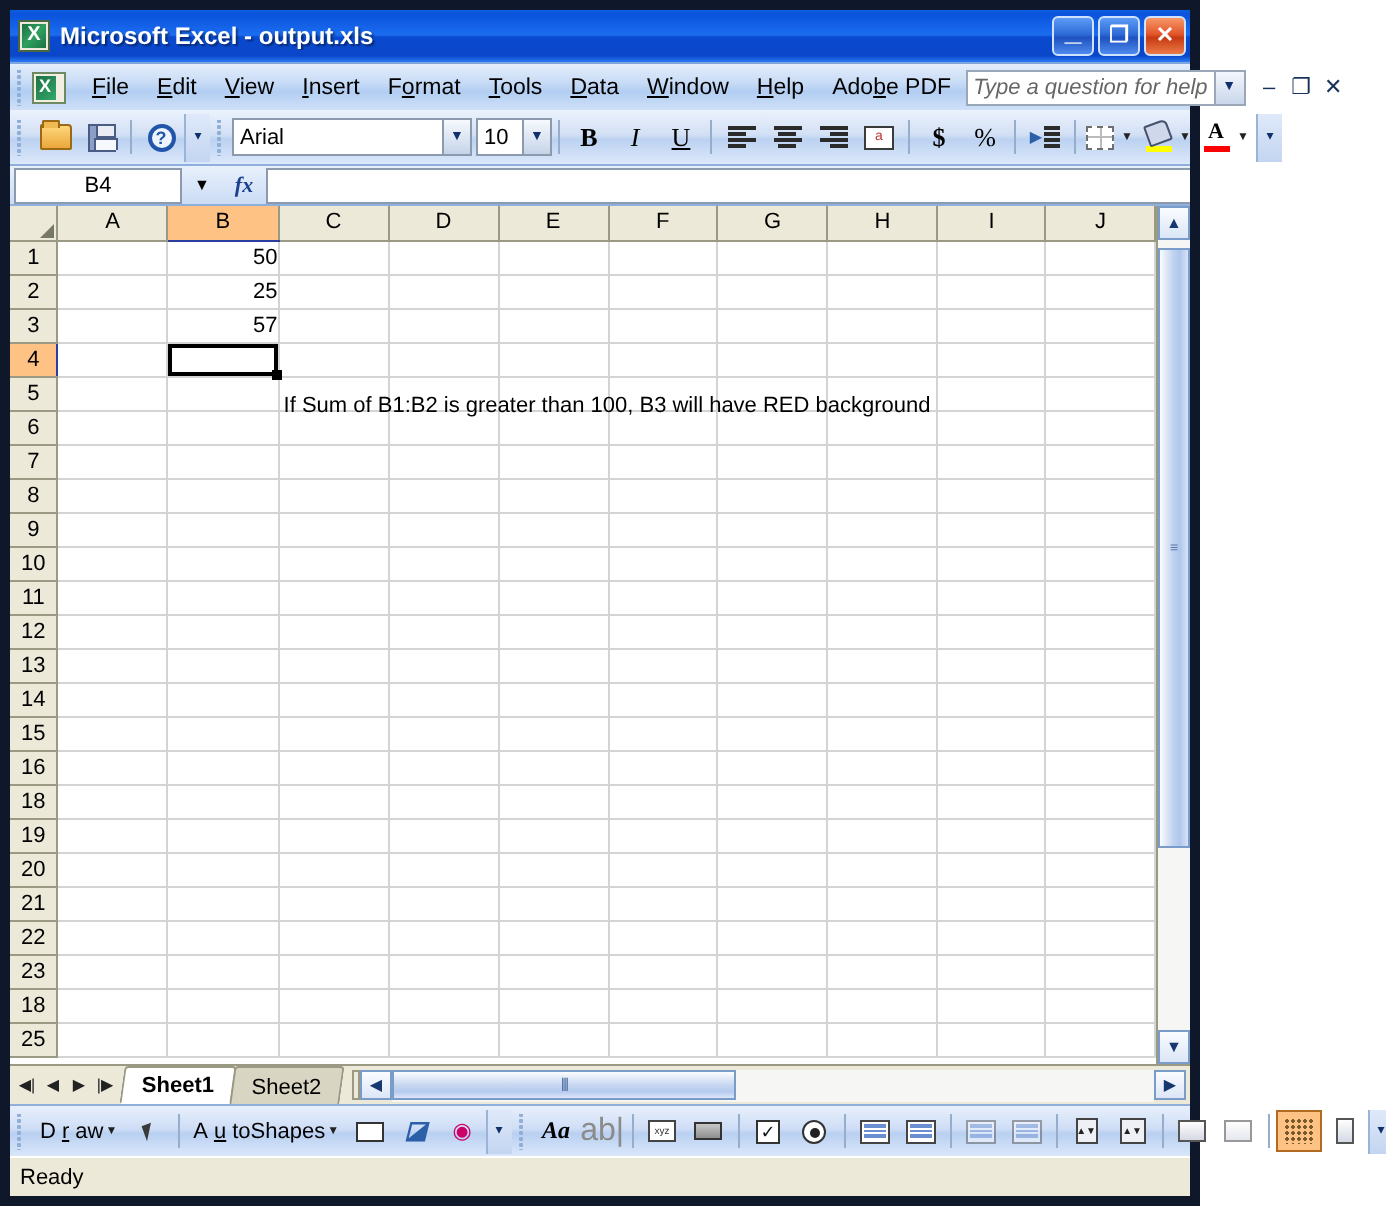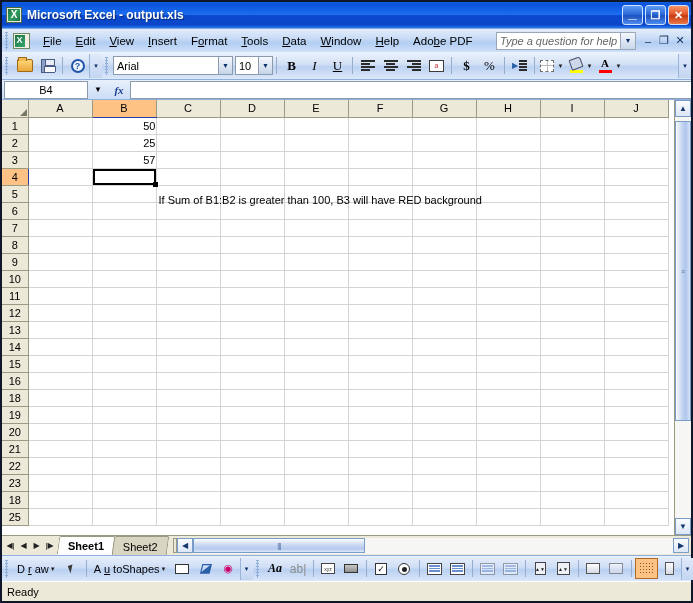--- a/index.html
+++ b/index.html
@@ -4,24 +4,24 @@
 <style>
   * { box-sizing: border-box; }
   html, body {
     margin: 0; padding: 0;
     width: 693px; height: 603px;
     overflow: hidden;
     font-family: "Liberation Sans", sans-serif;
     font-size: 11px;
   }
   #app {
-    width: 693px; height: 603px;
+    width: 600px; height: 603px;
     position: relative;
     background: #0A46C8;
-    border: 2px solid #0f172a;
+    border: 5px solid #0f172a;
     display: flex;
     flex-direction: column;
   }
 
   
   .titlebar {
     height: 26px;
     background: linear-gradient(to bottom, #0F5FE0 0%, #0A53DC 8%, #1C6DF0 48%, #0A4AD0 52%, #0A46C8 88%, #2B7CF5 100%);
     display: flex; align-items: center;
     padding: 0 2px 0 4px;
@@ -1129,21 +1129,21 @@
       </div>
     <div class="tb-overflow" style="height:22px">
         <span>▾</span>
       </div>
 
     <div class="grip"></div>
     <div class="db-btn">
         <span style="font:bold italic 12px 'Liberation Serif',serif">Aa</span>
       </div>
     <div class="db-btn">
-        <span style="font-size:12px;color:#8b8b8b">ab|</span>
+        <span style="font-size:16px;color:#8b8b8b">ab|</span>
       </div>
     <div class="tb-sep"></div>
     <div class="db-btn">
         <span class="ic-textbox">xyz</span>
       </div>
     <div class="db-btn">
         <span class="ic-fillrect"></span>
       </div>
     <div class="tb-sep"></div>
     <div class="db-btn">

